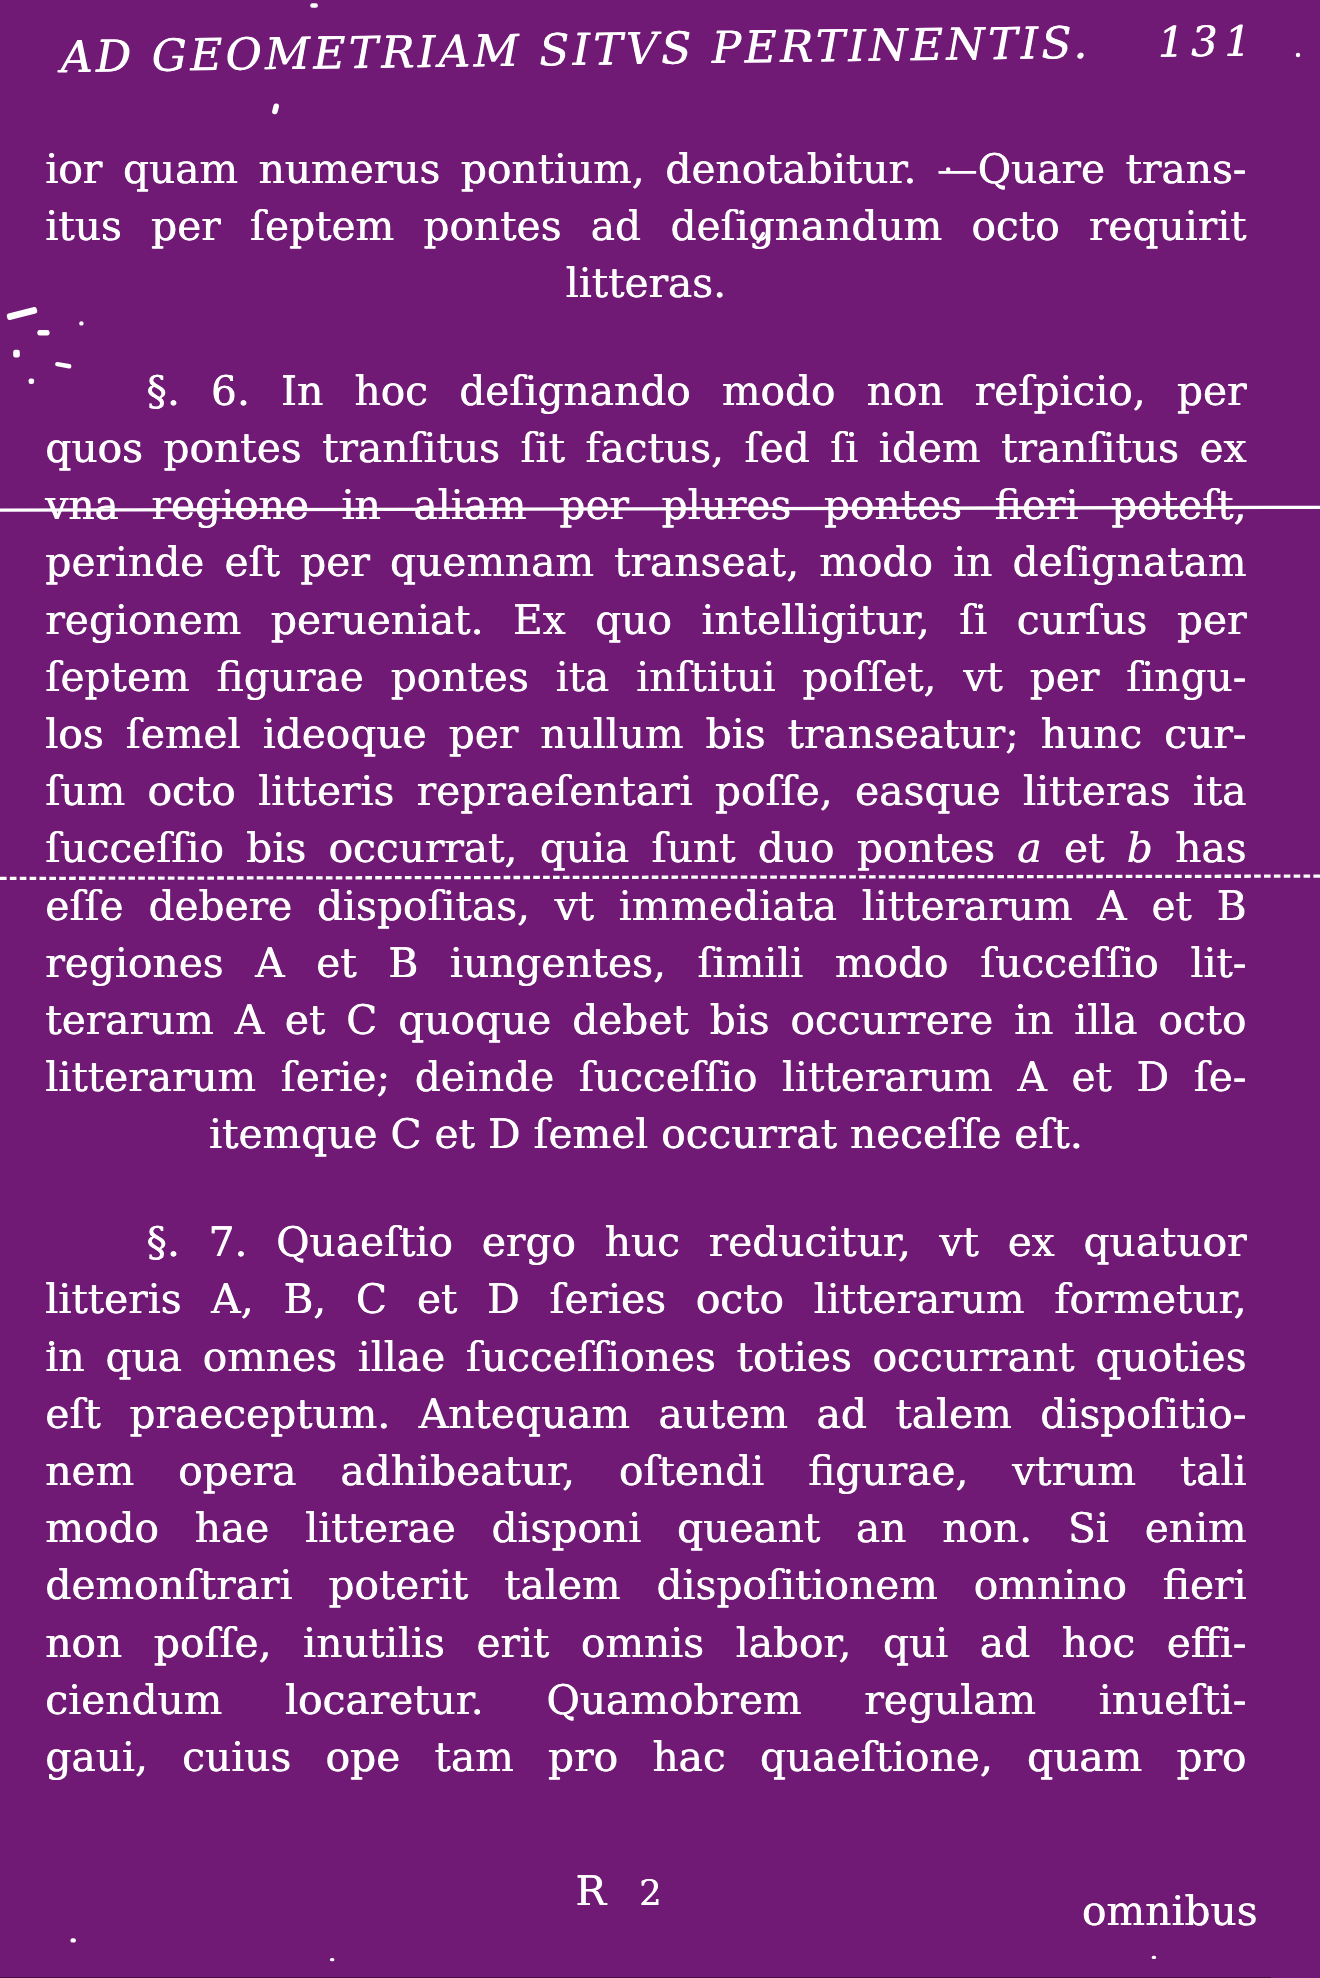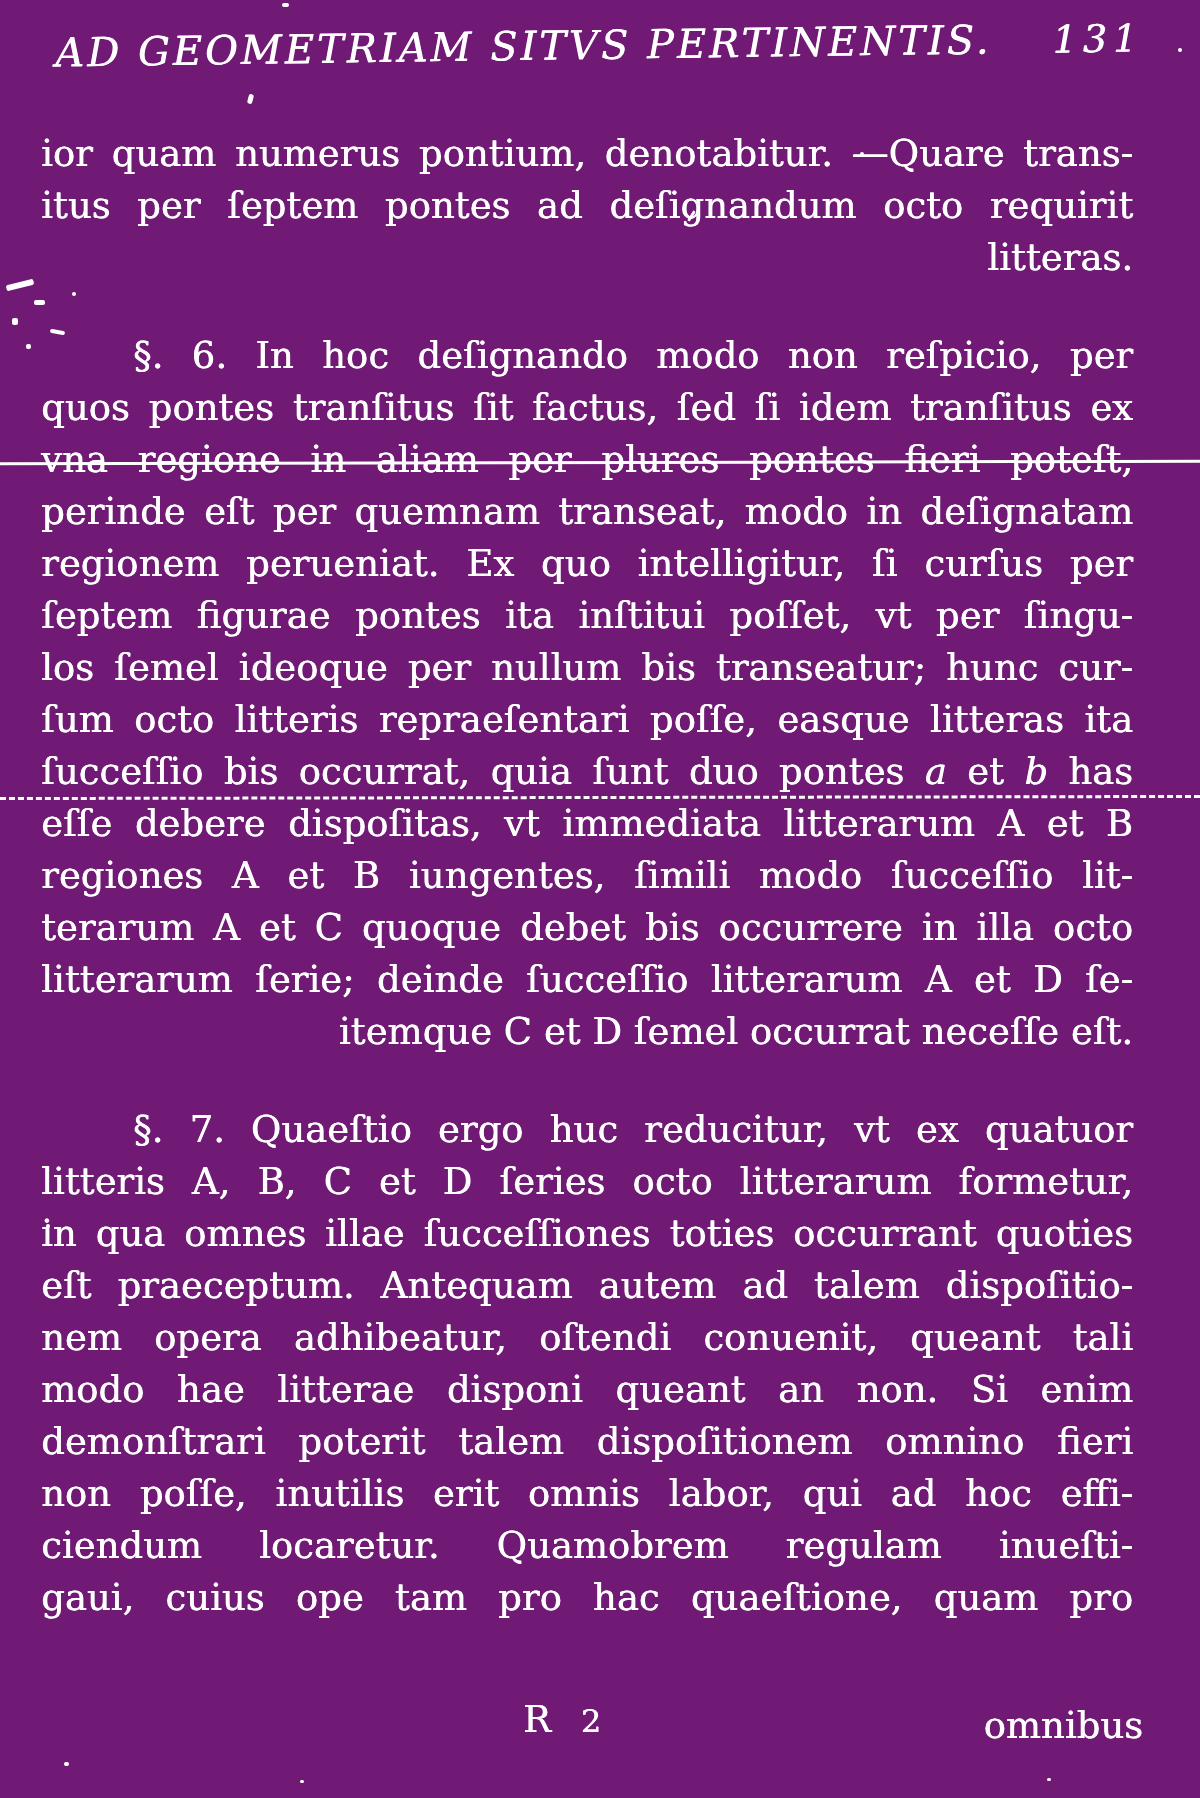--- a/index.html
+++ b/index.html
@@ -27,21 +27,21 @@
     position:absolute;left:41px;top:128px;width:1092px;
     font-size:37px;line-height:52px;
     text-shadow:0.5px 0 0 #fff;
   }
   .line{
     height:52px;
     text-align:justify;
     text-align-last:justify;
     overflow:visible;
   }
-  .line.nojust{text-align:right;text-align-last:auto;}
+  .line.nojust{text-align:center;text-align-last:auto;}
   .line.indent{text-indent:92px;}
   .para{margin:0;padding:0;}
   .para.gap{margin-top:46px;}
   .it{font-style:italic;}
   
   .strikeline{
     position:absolute;left:0;top:461px;width:1200px;height:3px;
     background:#ffffff;transform:rotate(-0.12deg);
   }
   .dashline{
@@ -51,21 +51,21 @@
   
   .footer{
     position:absolute;left:55px;top:1698px;width:1092px;height:60px;
     font-size:37px;text-shadow:0.5px 0 0 #fff;
   }
   .signature{
     position:absolute;left:50%;transform:translateX(-78px);
     display:flex;align-items:baseline;gap:30px;
   }
   .signature .sig-num{font-size:32px;}
-  .catchword{position:absolute;right:4px;top:6px;}
+  .catchword{position:absolute;right:4px;top:18px;}
   
   .speck{position:absolute;background:#ffffff;border-radius:2px;}
 </style>
 </head>
 <body>
 
 <div class="page">
 
   <div class="header">
     <span>AD GEOMETRIAM SITVS PERTINENTIS.</span>
@@ -101,21 +101,21 @@
       <div class="line">terarum A et C quoque debet bis occurrere in illa octo</div>
       <div class="line">litterarum ſerie; deinde ſucceſſio litterarum A et D ſe-</div>
       <div class="line nojust">itemque C et D ſemel occurrat neceſſe eſt.</div>
     </div>
 
     <div class="para gap">
       <div class="line indent">§. 7. Quaeſtio ergo huc reducitur, vt ex quatuor</div>
       <div class="line">litteris A, B, C et D ſeries octo litterarum formetur,</div>
       <div class="line">in qua omnes illae ſucceſſiones toties occurrant quoties</div>
       <div class="line">eſt praeceptum.  Antequam autem ad talem dispoſitio-</div>
-      <div class="line">nem opera adhibeatur, oſtendi conuenit, queant tali</div>
+      <div class="line">nem opera adhibeatur, oſtendi figurae, vtrum tali</div>
       <div class="line">modo hae litterae disponi queant an non.  Si enim</div>
       <div class="line">demonſtrari poterit talem dispoſitionem omnino fieri</div>
       <div class="line">non poſſe, inutilis erit omnis labor, qui ad hoc effi-</div>
       <div class="line">ciendum locaretur.   Quamobrem regulam inueſti-</div>
       <div class="line">gaui, cuius ope tam pro hac quaeſtione, quam pro</div>
     </div>
   </div>
 
   <div class="strikeline"></div>
 

